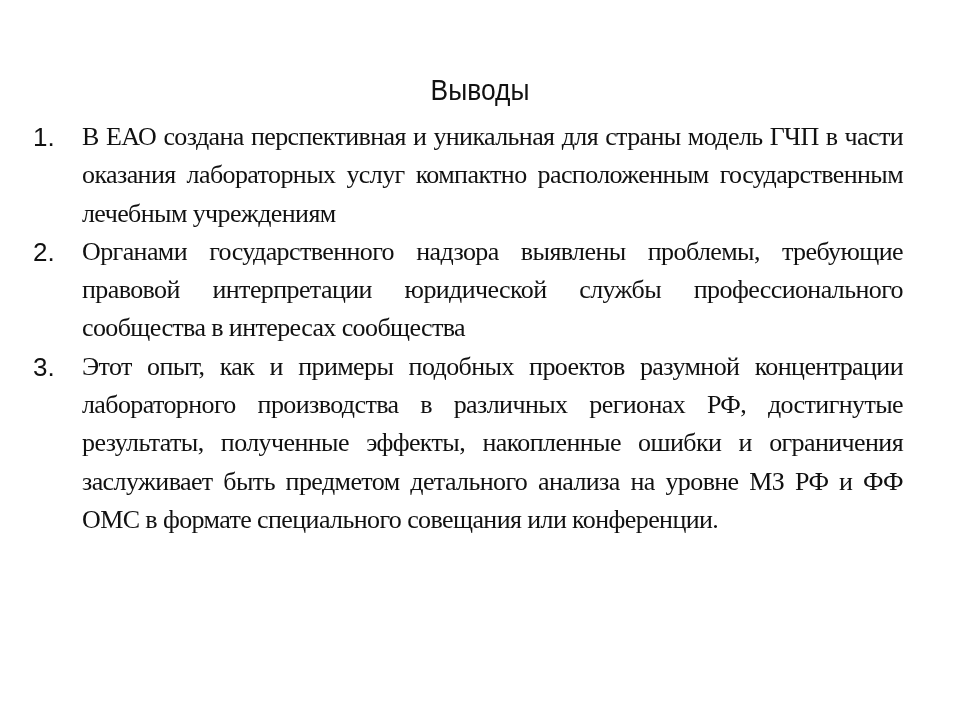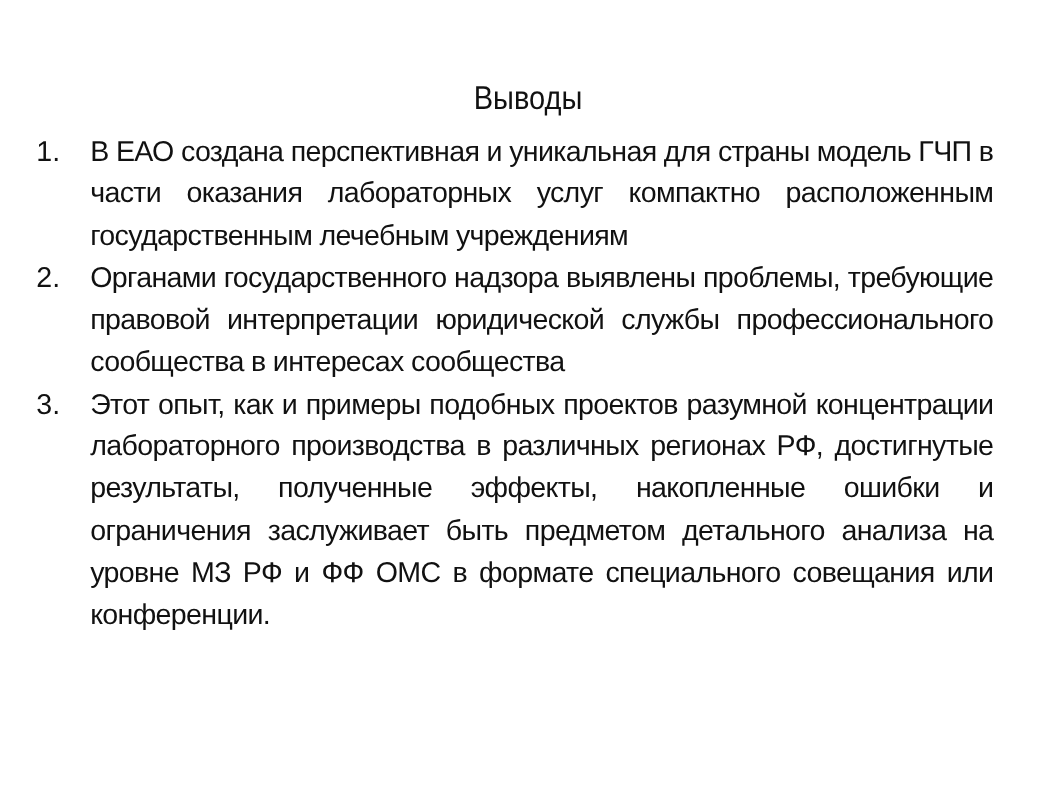--- a/index.html
+++ b/index.html
@@ -47,20 +47,21 @@
     .item-number {
       position: absolute;
       left: 0;
       top: 0;
     }
     .item-text {
       display: block;
       text-align: justify;
       letter-spacing: -0.6px;
       word-spacing: 0px;
+      font-family: Liberation Serif, serif;
     }
   </style>
 </head>
 <body>
 
 <div>
   <div class="slide-title">Выводы</div>
 
   <ol class="list">
     <li class="list-item">

